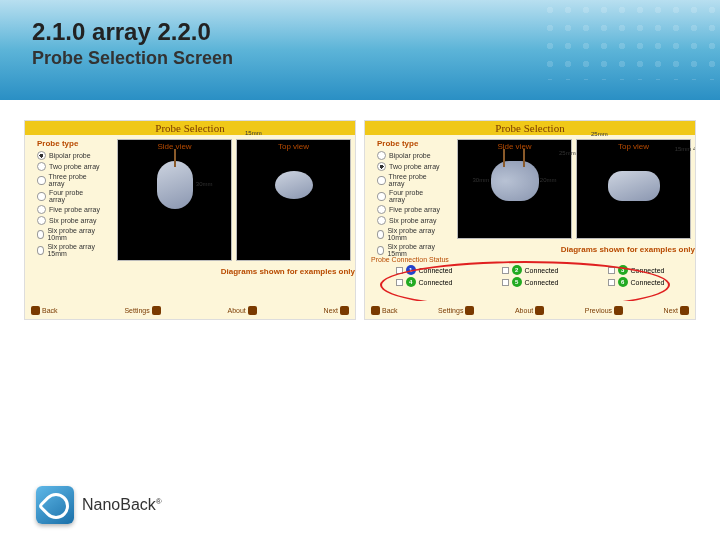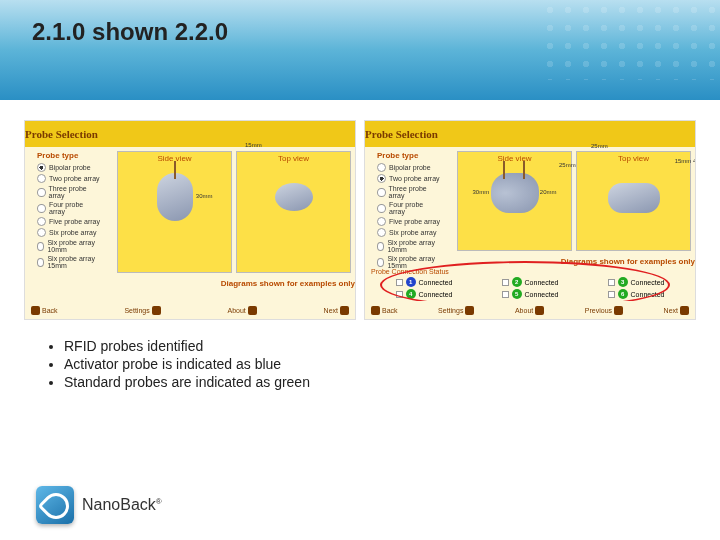--- a/index.html
+++ b/index.html
@@ -4,29 +4,29 @@
 <style>
 *{box-sizing:border-box;margin:0;padding:0}
 body{width:720px;height:540px;font-family:Arial,sans-serif;background:#fff;position:relative;overflow:hidden}
 .header-bar{height:100px;background:linear-gradient(180deg,#b8dff0 0%,#5cb4d8 50%,#2a8fc4 100%);padding:18px 32px;position:relative}
 .header-bar::before{content:"";position:absolute;right:0;top:0;width:180px;height:80px;background:radial-gradient(circle at 10px 10px,rgba(255,255,255,0.15) 3px,transparent 3px);background-size:18px 18px}
 .title{font-size:24px;font-weight:bold;color:#222}
 .subtitle{font-size:18px;font-weight:bold;color:#333;margin-top:2px}
 .content{padding:20px 24px}
 .shots{display:flex;gap:8px;margin-bottom:18px}
 .shot{flex:1;background:#fdf6d9;border:1px solid #ddd;position:relative;height:200px;overflow:hidden;font-size:8px}
-.ps-title{background:#f0c818;color:#7a3a00;text-align:left;font-weight:bold;font-size:11px;padding:7px 0;font-family:serif}
+.ps-title{background:#f0c818;color:#7a3a00;text-align:center;font-weight:normal;font-size:11px;padding:1px 0;font-family:serif}
 .ps-body{display:flex;height:130px}
 .pt{width:88px;padding:4px 12px}
 .pt-head{color:#b84a00;font-weight:bold;margin-bottom:3px;font-size:8px}
 .rad{display:flex;align-items:center;margin:2px 0;font-size:7px;color:#333}
 .rad::before{content:"";width:7px;height:7px;border:1px solid #999;border-radius:50%;margin-right:3px;display:inline-block;background:#fff}
 .rad.sel::before{background:radial-gradient(circle,#333 2px,#fff 2px)}
 .views{flex:1;display:flex;padding:2px}
-.vbox{flex:1;border:1px solid #bbb;margin:2px;background:#fde047;position:relative;display:flex;flex-direction:column;align-items:center}
+.vbox{flex:1;border:1px solid #bbb;margin:2px;background:#000000;position:relative;display:flex;flex-direction:column;align-items:center}
 .vlabel{color:#b84a00;font-size:8px;margin:2px 0}
 .lesion-side{width:36px;height:48px;background:linear-gradient(160deg,#cdd4e0,#8a96b0);border-radius:18px;margin-top:8px;position:relative}
 .lesion-side.dbl{width:48px;height:40px;border-radius:18px;background:radial-gradient(ellipse at 30% 50%,#b8c2d4,#8a96b0),radial-gradient(ellipse at 70% 50%,#b8c2d4,#8a96b0)}
 .lesion-top{width:38px;height:28px;background:linear-gradient(160deg,#cdd4e0,#8a96b0);border-radius:50%;margin-top:18px}
 .lesion-top.dbl{width:52px;height:30px;border-radius:14px}
 .needle{position:absolute;width:2px;height:18px;background:#8a5a2a;top:-12px}
 .dim{position:absolute;font-size:6px;color:#333}
 .diag{text-align:right;color:#b84a00;font-weight:bold;font-size:8px;margin-top:2px}
 .conn-area{padding:2px 6px;position:relative}
 .conn-head{color:#b84a00;font-size:7px;margin-bottom:2px}
@@ -46,21 +46,22 @@
 .logo-icon{width:38px;height:38px;background:linear-gradient(145deg,#5fb8e8,#1a6fa8);border-radius:6px;position:relative;box-shadow:0 2px 4px rgba(0,0,0,0.3)}
 .logo-icon::after{content:"";position:absolute;width:20px;height:20px;border:3px solid #fff;border-radius:50% 50% 50% 4px;transform:rotate(45deg);top:7px;left:7px}
 .logo-text{font-size:16px;color:#333}
 .logo-text b{font-weight:normal}
 .reg{font-size:8px;vertical-align:super}
 </style>
 </head>
 <body>
 
 <div class="header-bar">
-  <div class="title">2.1.0 shown 2.2.0</div>
+  <div class="title">2.1.0 array 2.2.0</div>
+  <div class="subtitle">Probe Selection Screen</div>
 </div>
 
 <div class="content">
   <div class="shots">
 
     <div class="shot">
       <div class="ps-title">Probe Selection</div>
       <div class="ps-body">
         <div class="pt">
           <div class="pt-head">Probe type</div>
@@ -208,23 +209,18 @@
           </span>
         <span>
             <span>Next</span>
             <i class="fb-icon"></i>
           </span>
       </div>
     </div>
 
   </div>
 
-  <ul class="bullets">
-    <li>RFID probes identified</li>
-    <li>Activator probe is indicated as blue</li>
-    <li>Standard probes are indicated as green</li>
-  </ul>
 </div>
 
 <div class="logo-area">
   <div class="logo-icon"></div>
   <div class="logo-text"><b>Nano</b><span>Back</span><span class="reg">®</span></div>
 </div>
 
 </body></html>

